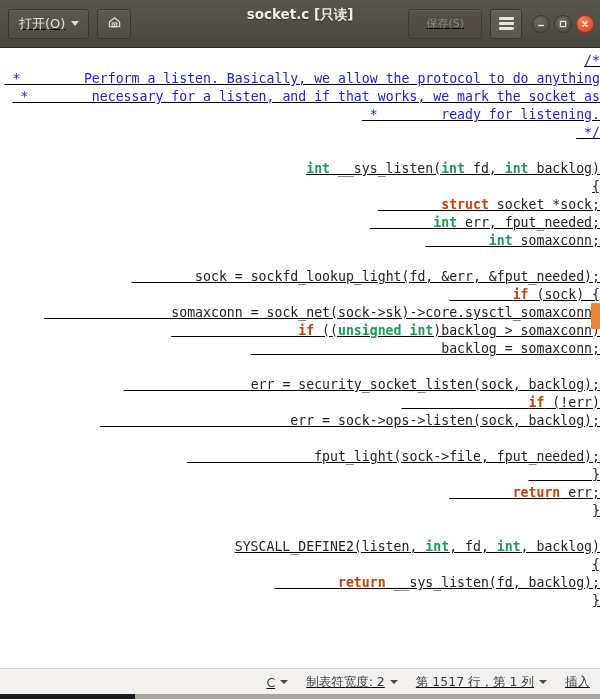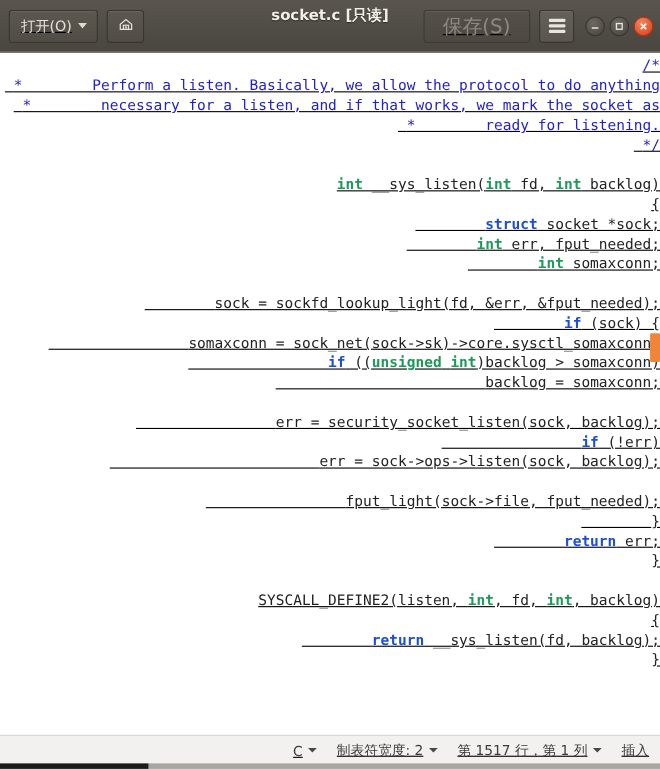--- a/index.html
+++ b/index.html
@@ -59,21 +59,21 @@
     display: inline-block;
   }
 
   .tb-btn.icon-btn { width: 34px; padding: 0; margin-left: 8px; }
 
   .save-btn {
     margin-left: auto;
     color: #8d8880;
     background: linear-gradient(to bottom, #55514a 0%, #4d4942 100%);
     border-color: #3d3a34;
-    font-size: 18px;
+    font-size: 11px;
     padding: 0 17px;
   }
 
   .menu-btn {
     width: 32px; padding: 0; margin-left: 8px;
     background: linear-gradient(to bottom, #656058 0%, #5a564e 100%);
   }
   .menu-lines { display: flex; flex-direction: column; gap: 2.5px; }
   .menu-lines i { display: block; width: 15px; height: 2.4px; background: #e8e5e0; border-radius: 1px; }
 
@@ -128,21 +128,21 @@
     font-family: "DejaVu Sans Mono", "Liberation Mono", monospace;
     font-size: 13.2px;
     line-height: 18px;
     color: #222222;
     white-space: pre-wrap;
     word-break: break-all;
     tab-size: 8;
   }
 
   .cmt { color: #2222cc; }
-  .kw  { color: #1d4ed8; font-weight: bold; }
+  .kw  { color: #c2410c; font-weight: bold; }
   .ty  { color: #1d9a5a; font-weight: bold; }
 
   
   .vscroll {
     position: absolute;
     right: 0; top: 0; bottom: 0;
     width: 9px;
   }
   .vthumb {
     position: absolute;

